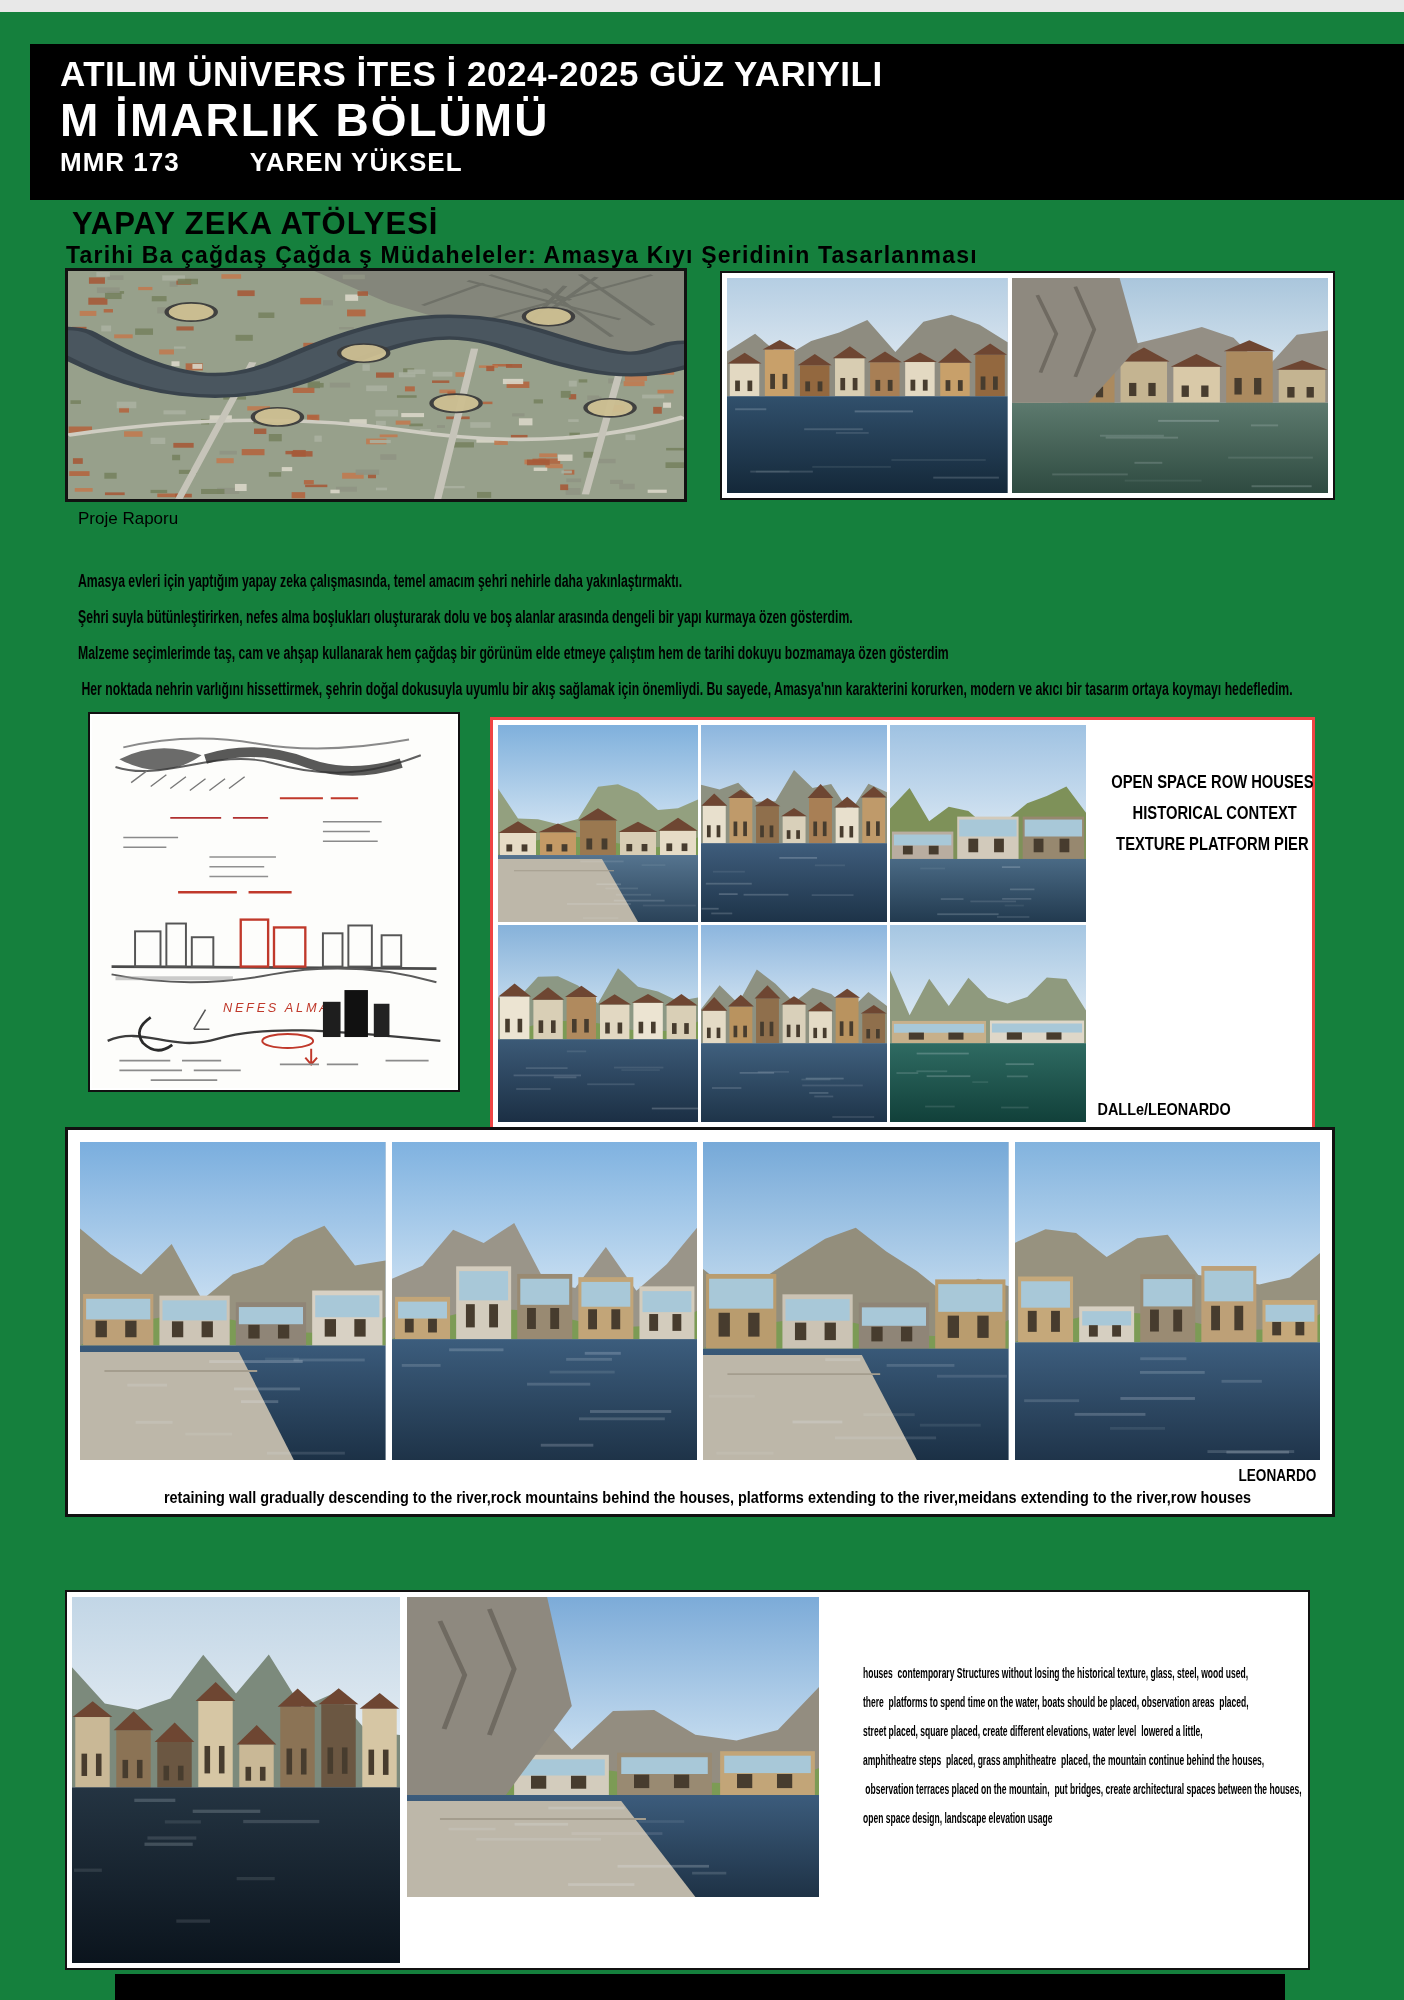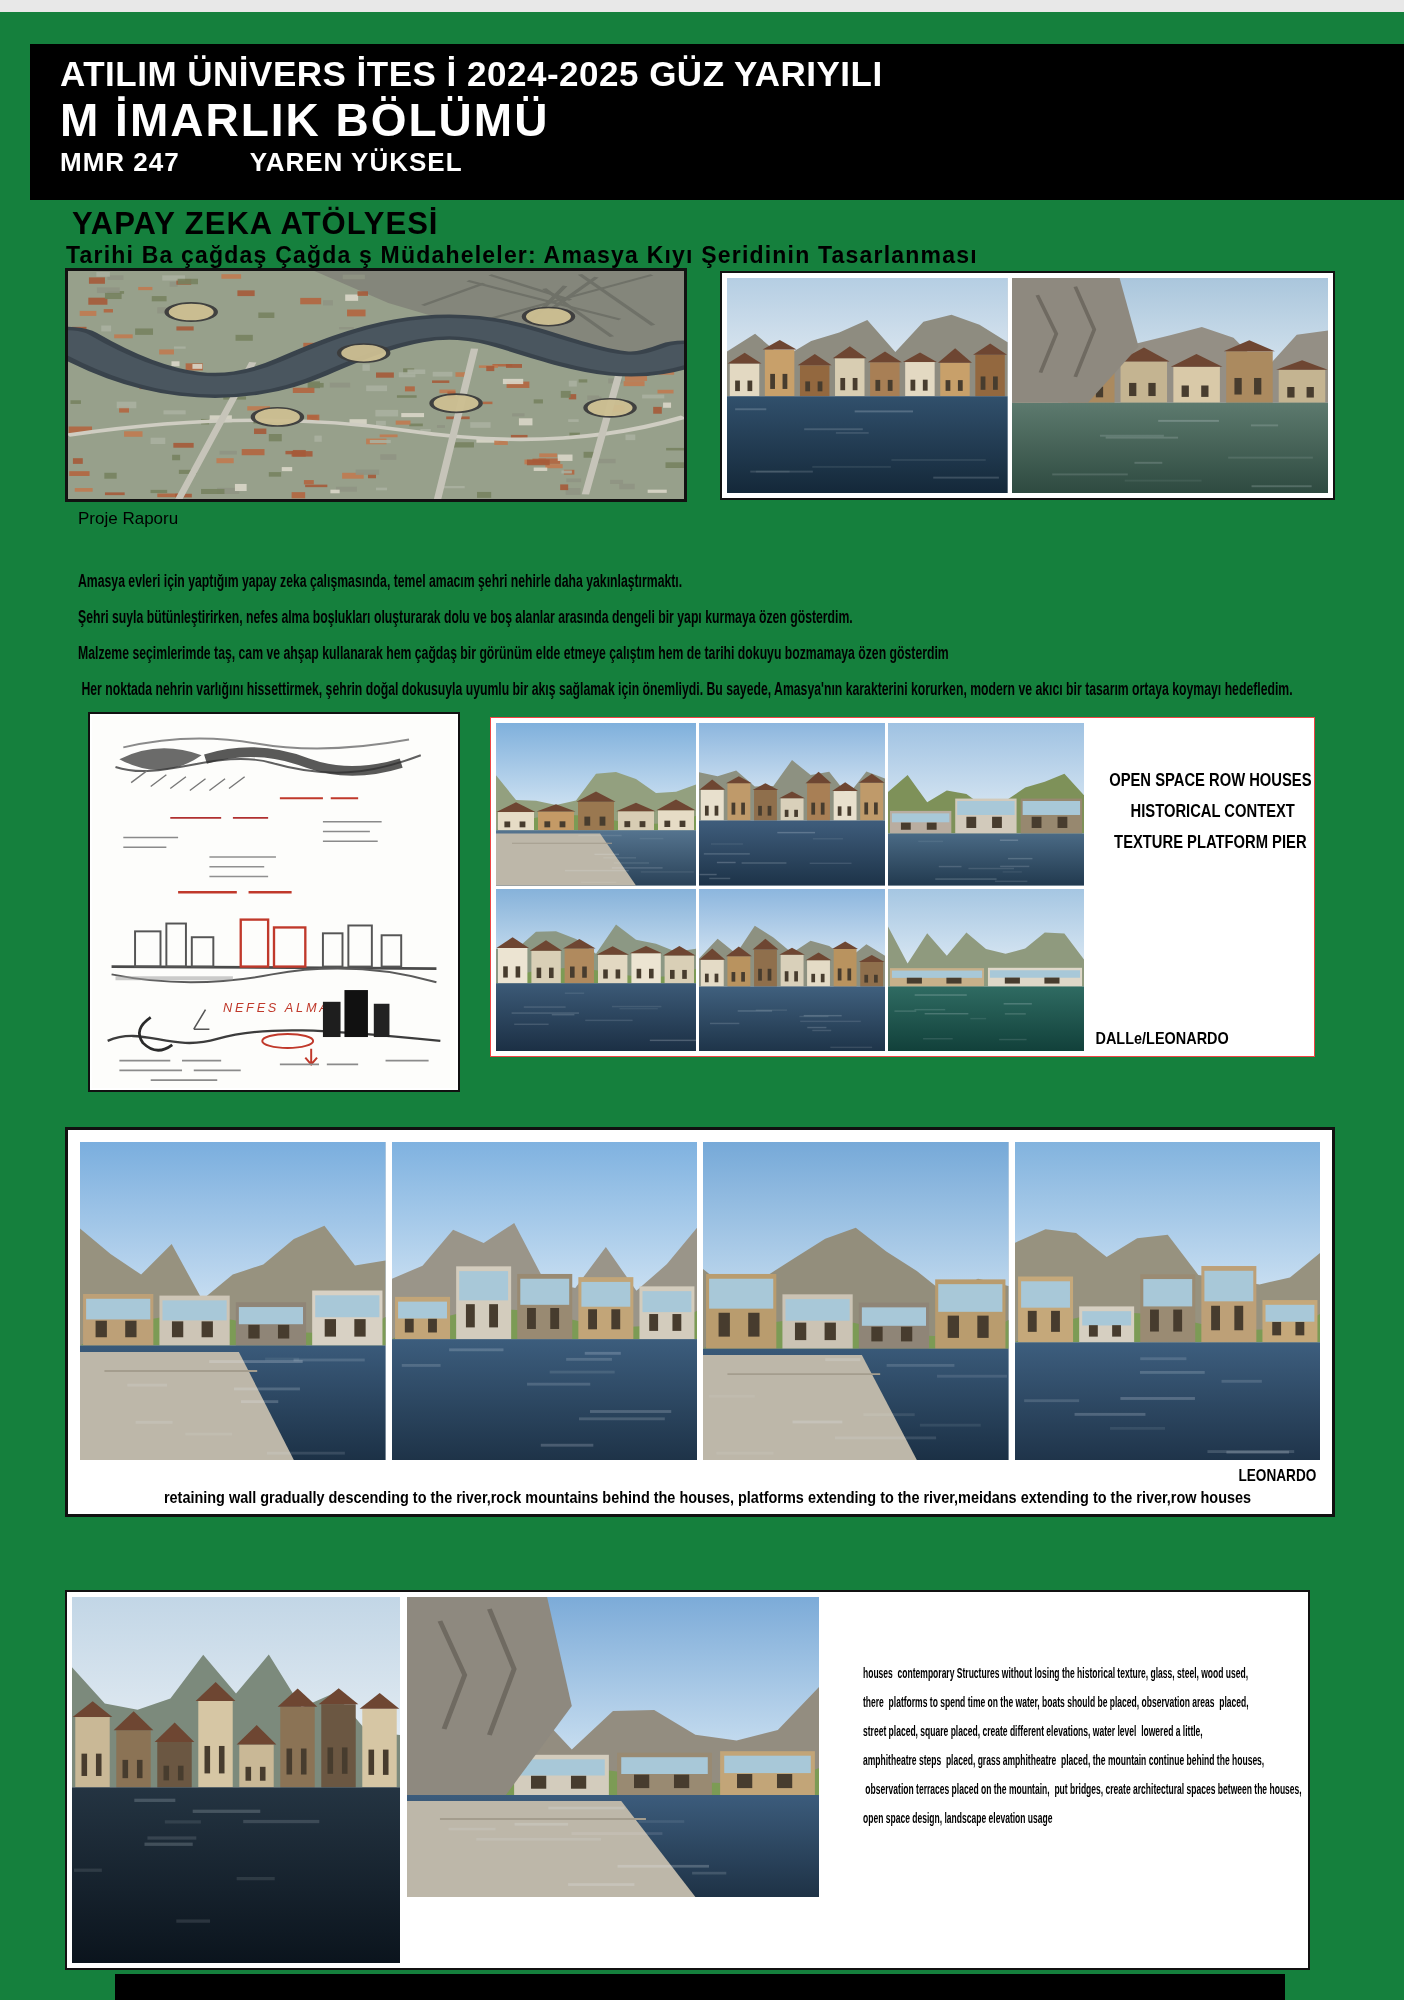--- a/index.html
+++ b/index.html
@@ -24,21 +24,21 @@
   .trb-a{flex:47;} .trb-b{flex:53;}
   .proje{position:absolute;left:78px;top:497px;font-size:17px;font-weight:400;}
   
   .report{position:absolute;left:78px;top:551px;width:1300px;}
   .report .rline{font-size:18px;font-weight:700;line-height:36px;white-space:pre;
                  transform:scaleX(.68);transform-origin:0 50%;}
   
   .sketch-box{position:absolute;left:88px;top:700px;width:372px;height:380px;border:2px solid #111;
               box-sizing:border-box;background:#fff;padding:2px;}
   .sketch-box svg{width:100%;height:100%;display:block;}
-  .ai-box{position:absolute;left:490px;top:705px;width:825px;height:340px;border:1px solid #ef4444;box-sizing:border-box;
+  .ai-box{position:absolute;left:490px;top:705px;width:825px;height:413px;border:3px solid #ef4444;box-sizing:border-box;
           background:#fff;padding:5px;display:grid;grid-template-columns:200px 186px 196px 1fr;
           grid-template-rows:1fr 1fr;gap:3px;}
   .ai-text{grid-column:4;grid-row:1/3;display:flex;flex-direction:column;align-items:center;padding-top:42px;box-sizing:border-box;}
   .kw{font-size:18px;font-weight:700;line-height:31px;white-space:pre;display:inline-block;
       transform:scaleX(.82);transform-origin:center;}
   .ai-credit{margin-top:auto;align-self:flex-start;padding:0 0 2px 10px;font-size:17px;font-weight:700;
              white-space:pre;transform:scaleX(.85);transform-origin:0 100%;}
   
   .render-box{position:absolute;left:65px;top:1115px;width:1270px;height:390px;border:3px solid #111;
               box-sizing:border-box;background:#fff;padding:12px 12px 8px;}
@@ -62,21 +62,21 @@
 </style>
 </head>
 <body>
 
 <div class="page">
 
   <div class="header-bar">
     <div class="h-uni">ATILIM ÜNİVERS İTES İ 2024-2025 GÜZ YARIYILI</div>
     <div class="h-dep">M İMARLIK BÖLÜMÜ</div>
     <div class="h-row">
-      <span>MMR 247</span>
+      <span>MMR 173</span>
       <span>YAREN YÜKSEL</span>
     </div>
   </div>
 
   <div class="workshop">YAPAY ZEKA ATÖLYESİ</div>
   <div class="subtitle">Tarihi Ba çağdaş Çağda ş Müdaheleler: Amasya Kıyı Şeridinin Tasarlanması</div>
 
   <div class="ph sat">
       <svg viewBox="0 0 100 100" preserveAspectRatio="none">
         <rect width="100" height="100" fill="#97a08b"></rect>

